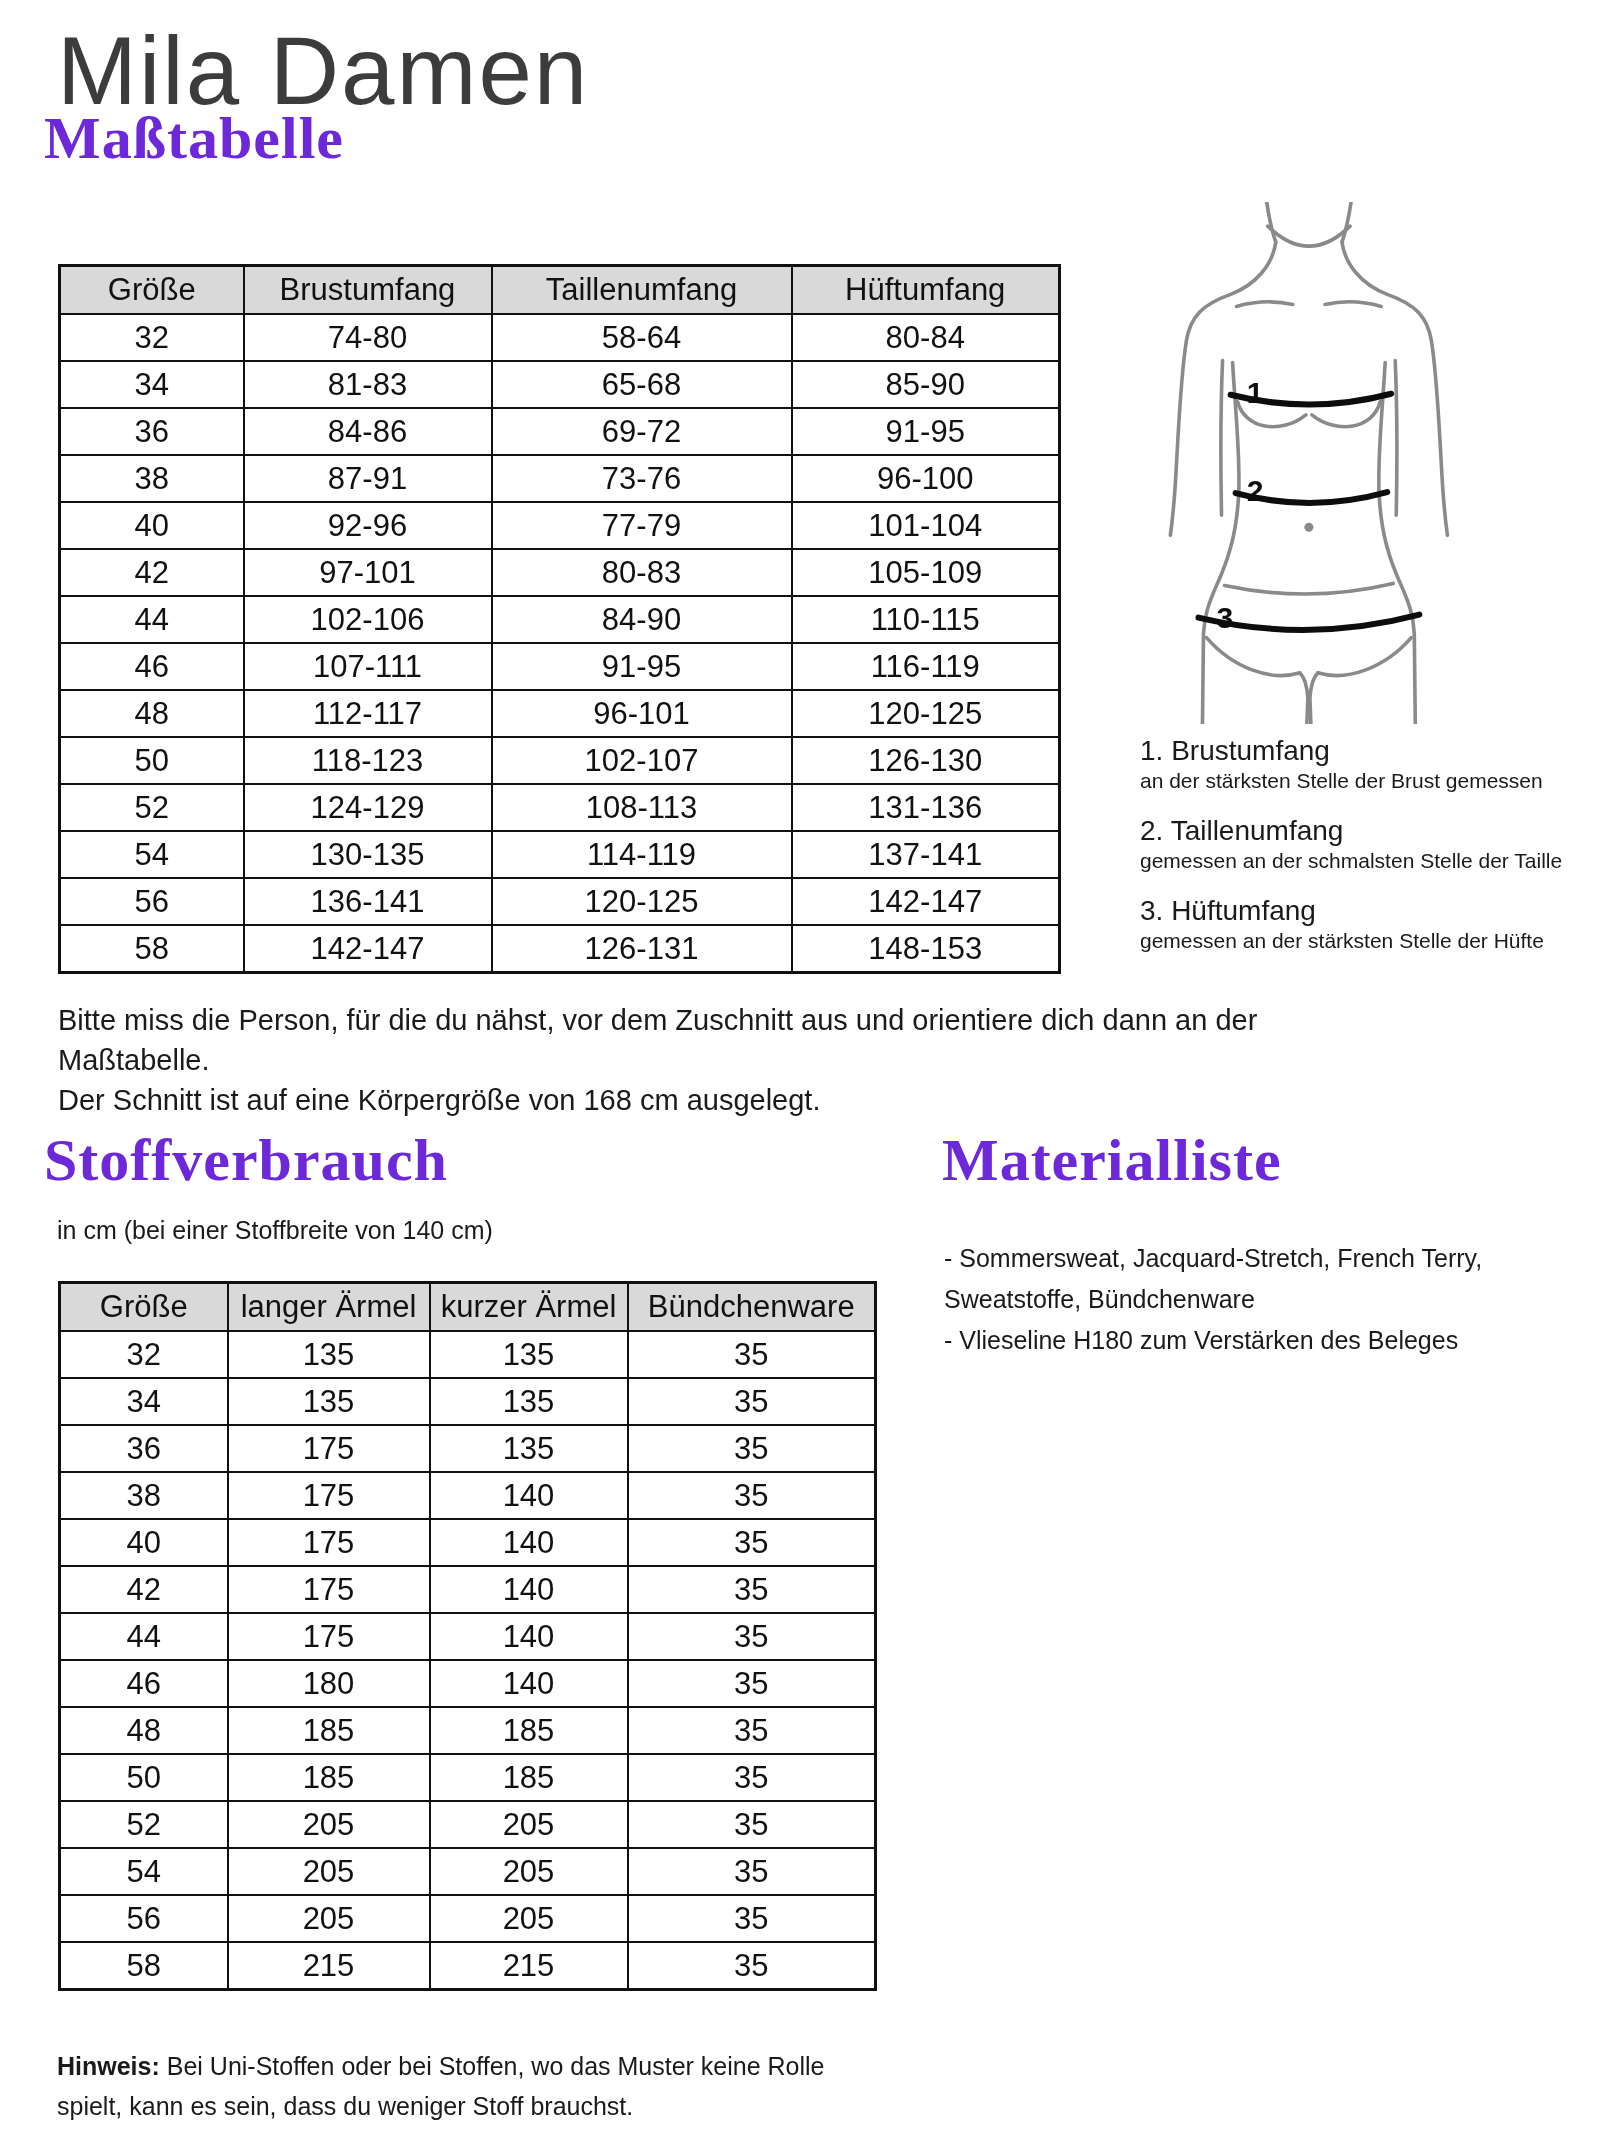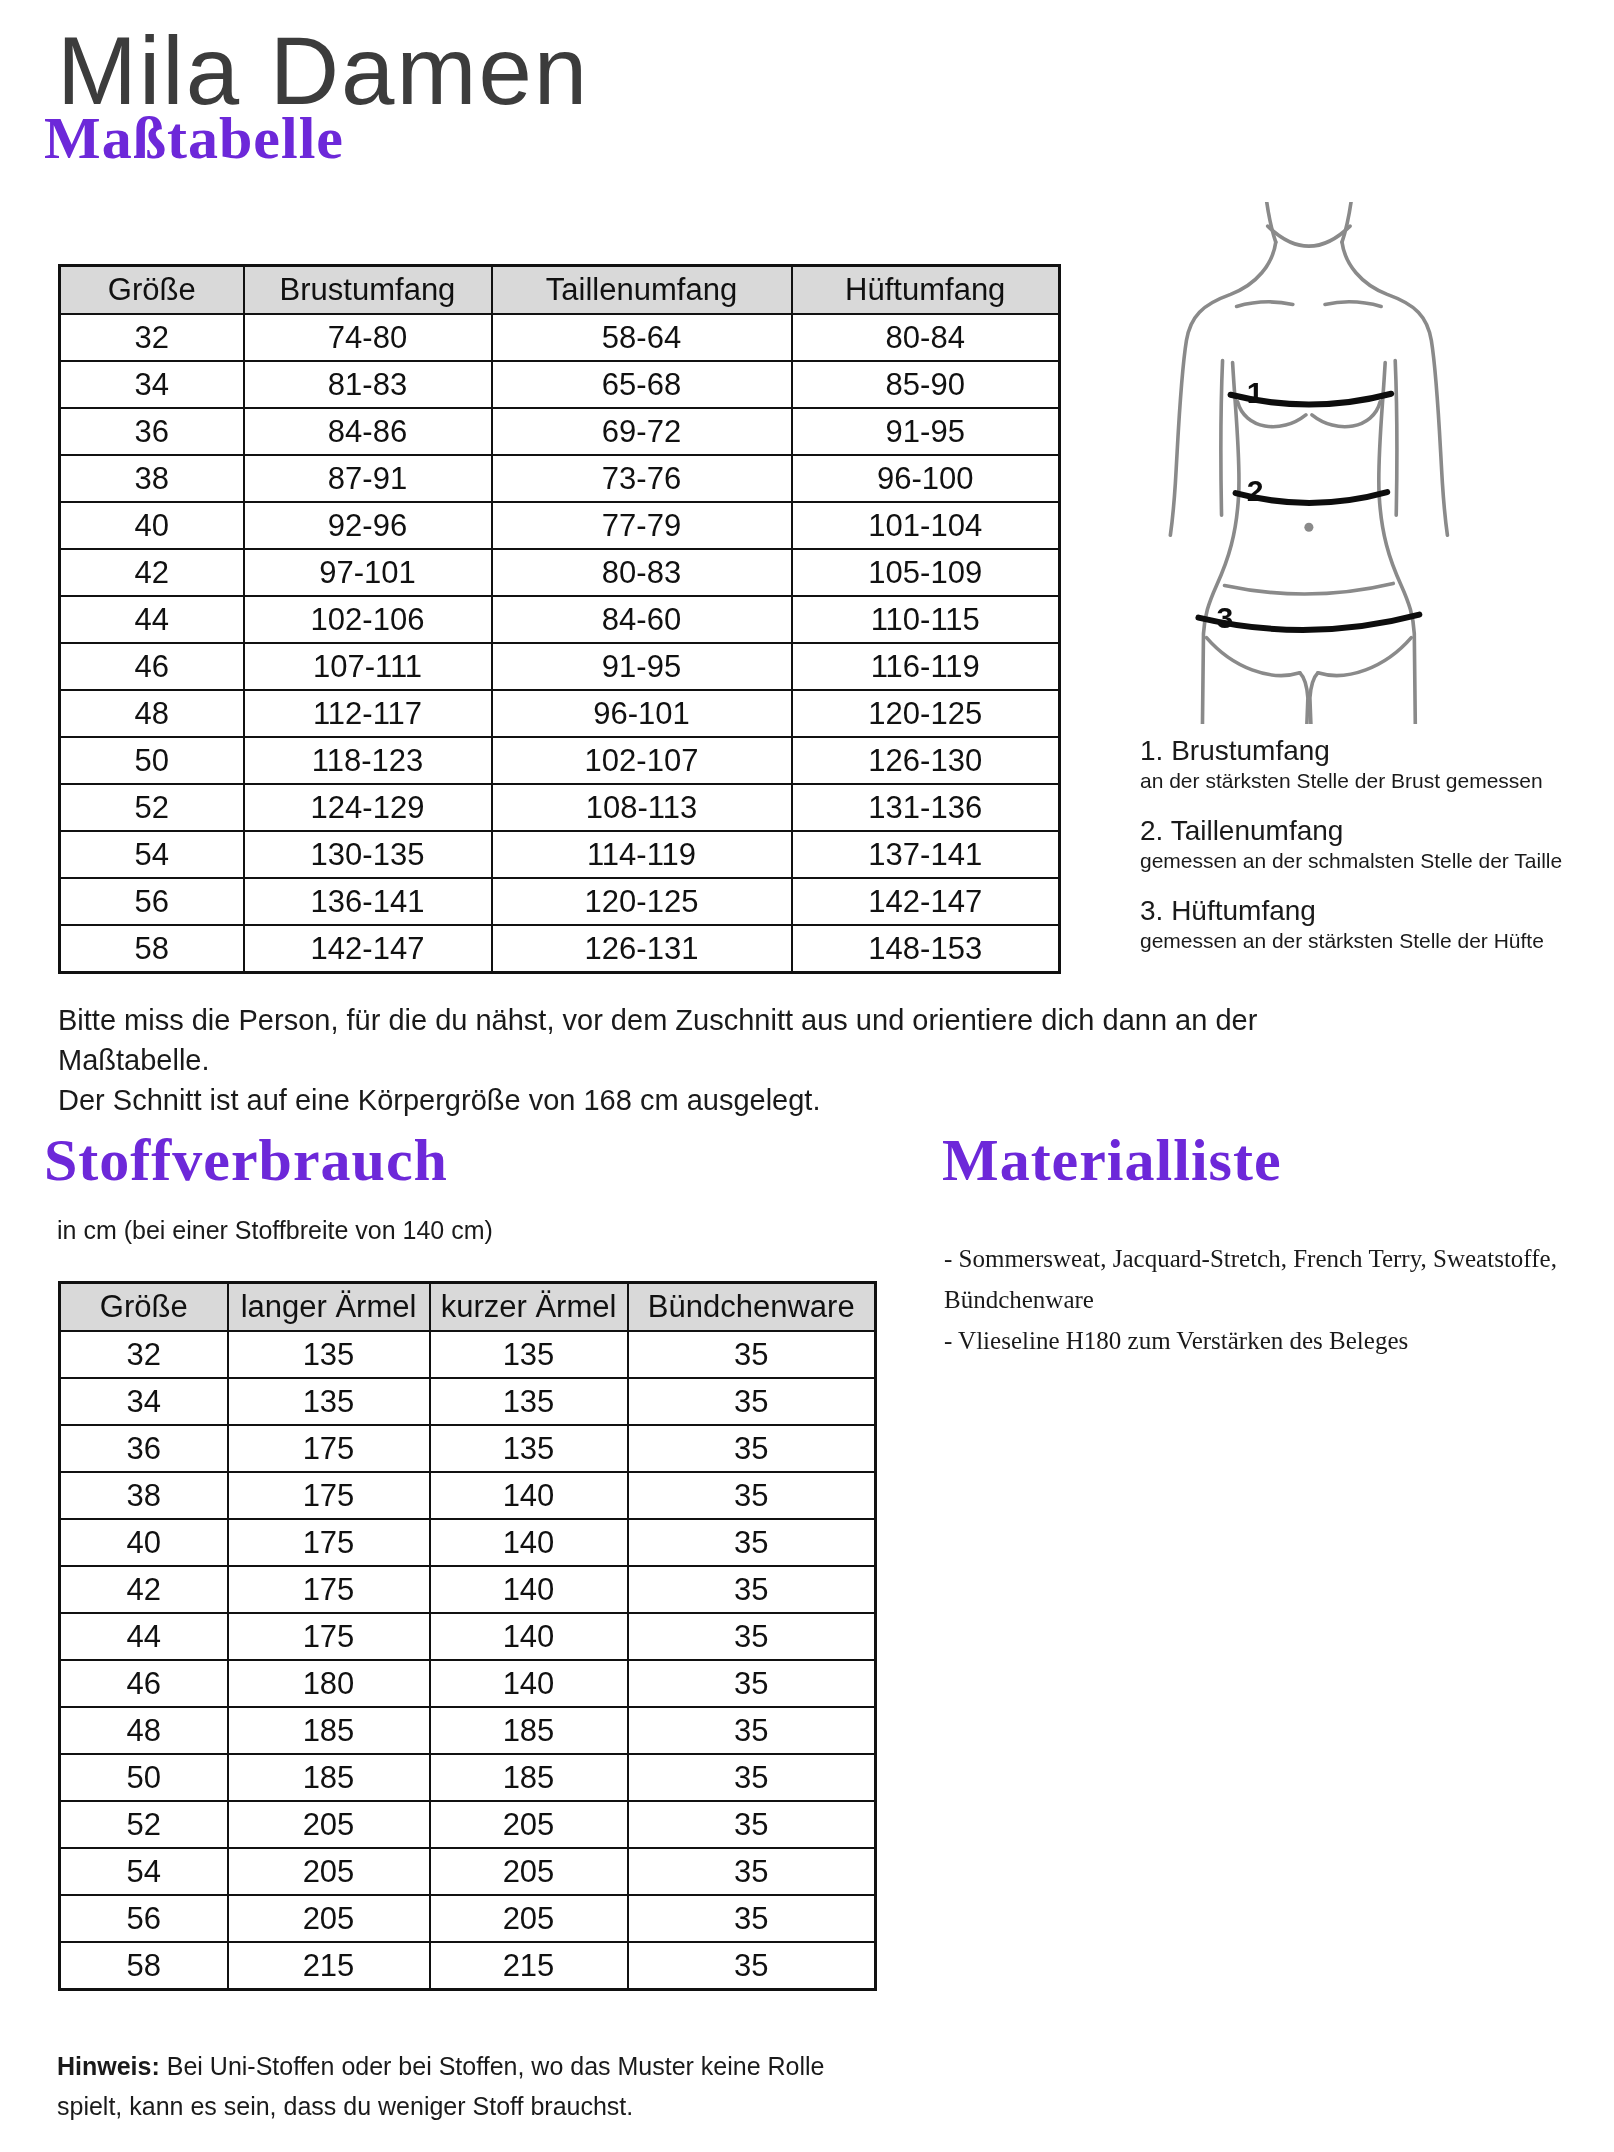--- a/index.html
+++ b/index.html
@@ -39,21 +39,21 @@
   .legend-title { font-size:28px; line-height:34px; color:#1a1a1a; }
   .legend-desc  { font-size:21px; line-height:26px; color:#1a1a1a; }
 
   .note-block { position:absolute; left:58px; top:1000px; width:1320px;
     font-size:29px; line-height:40px; }
 
   .subtitle { position:absolute; left:57px; top:1216px; font-size:25px; }
 
   .materials { position:absolute; left:944px; top:1238px; width:660px;
     font-size:25px; line-height:41px; }
-  .material-item { margin:0 0 0 0;font-family:Liberation Serif, serif; }
+  .material-item { margin:0 0 0 0; }
 
   .hinweis { position:absolute; left:57px; top:2046px; width:810px;
     font-size:25px; line-height:40px; }
   .hinweis b { font-weight:700; }
 </style>
 </head>
 <body>
 
 <div class="page">
 
@@ -109,21 +109,21 @@
         </tr>
         <tr>
           <td>42</td>
           <td>97-101</td>
           <td>80-83</td>
           <td>105-109</td>
         </tr>
         <tr>
           <td>44</td>
           <td>102-106</td>
-          <td>84-60</td>
+          <td>84-90</td>
           <td>110-115</td>
         </tr>
         <tr>
           <td>46</td>
           <td>107-111</td>
           <td>91-95</td>
           <td>116-119</td>
         </tr>
         <tr>
           <td>48</td>

